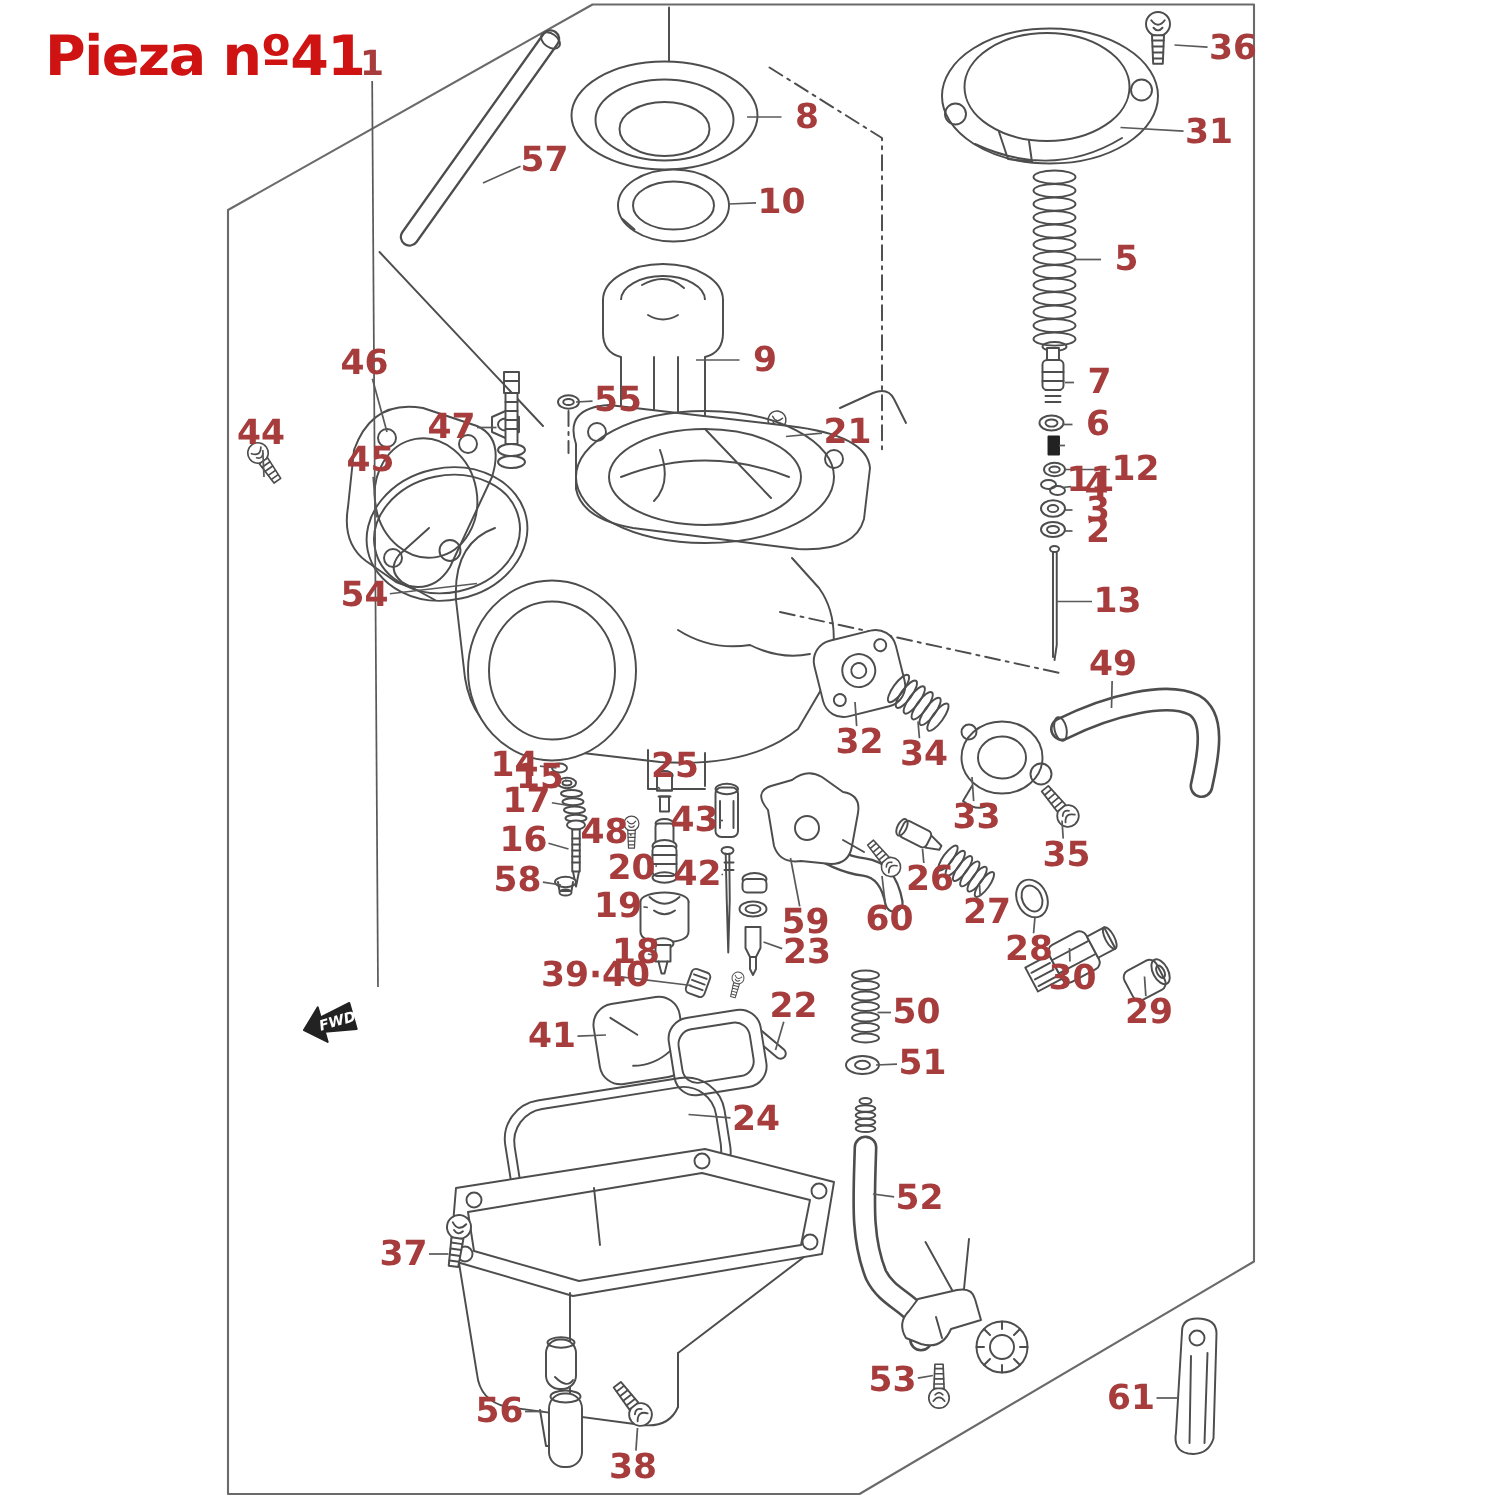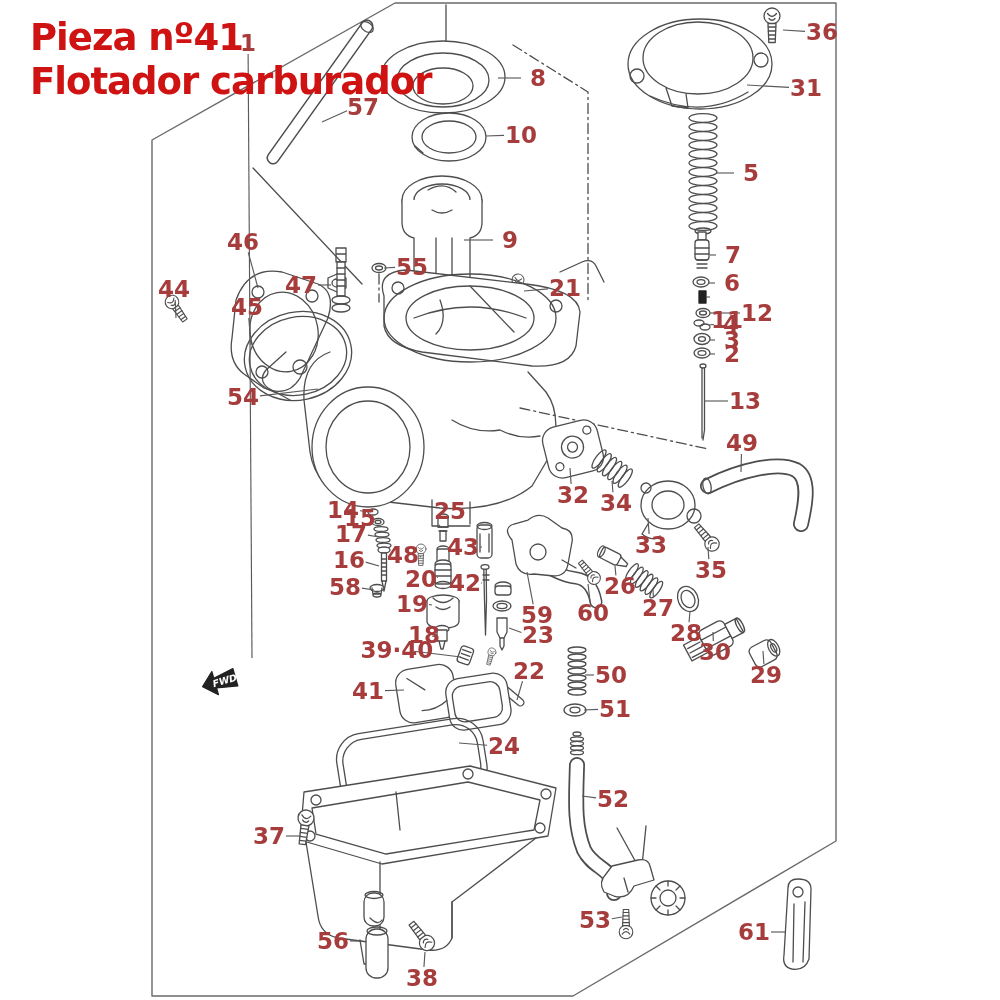--- a/index.html
+++ b/index.html
@@ -36,21 +36,20 @@
   #art .tube-w{stroke:#ffffff;stroke-width:12.5;}
   #art .dash{stroke-dasharray:10 4 2 4;}
   #art .border{stroke:#6a6a6a;stroke-width:1.4;}
   #leader-svg line{stroke:#5a5a5a;stroke-width:1.15;}
 </style>
 </head>
 <body>
 
 <div class="header">
   <div>Pieza nº41</div>
-  <div>Flotador carburador</div>
 </div>
 
 <svg id="art" viewBox="0 0 1000 1000">
   <defs>
     <g id="screw">
       <circle cx="0" cy="0" r="8" class="fillw"></circle>
       <path d="M-4.5,-2.5 Q0,3.5 4.5,-2.5 M-3,2.5 Q0,6 3,2.5"></path>
       <path d="M-4,7.5 h8 l-0.8,19 h-6.4 Z" class="fillw"></path>
       <path d="M-3.8,11 h7.6 M-3.6,15 h7.2 M-3.4,19 h6.8 M-3.2,23 h6.4"></path>
     </g>

